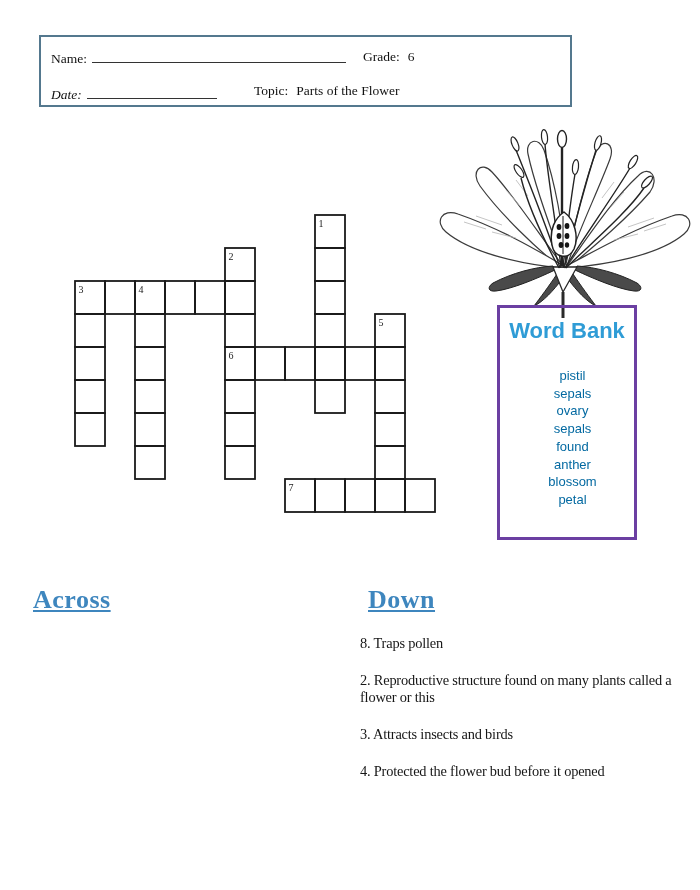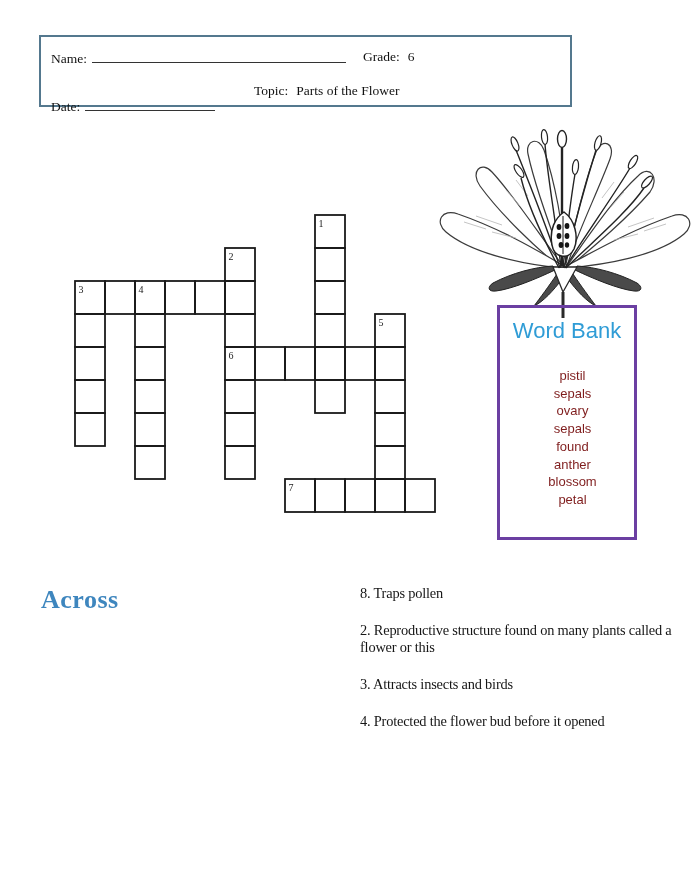--- a/index.html
+++ b/index.html
@@ -19,44 +19,44 @@
   .flower{position:absolute;left:428px;top:118px;width:274px;height:200px;z-index:1;}
 
   
   .cw{position:absolute;left:73px;top:213px;z-index:1;}
   .cw-cell-fill{fill:#ffffff;stroke:none;}
   .cw-cell{fill:none;stroke:#1a1a1a;stroke-width:1.8;}
   .cw-num{font-family:"Liberation Serif",serif;font-size:10px;fill:#222;}
 
   
   .word-bank{position:absolute;left:497px;top:305px;width:140px;height:235px;border:3px solid #6B3FA2;box-sizing:border-box;z-index:2;text-align:center;background:transparent;}
-  .wb-title{margin-top:10px;font-family:"Liberation Sans",sans-serif;font-weight:normal;font-size:22px;color:#2F9CD6;}
-  .wb-words{margin-top:23px;font-family:"Liberation Sans",sans-serif;font-size:13px;line-height:17.7px;color:#7f1d1d;padding-left:11px;}
+  .wb-title{margin-top:10px;font-family:"Liberation Sans",sans-serif;font-weight:bold;font-size:22px;color:#2F9CD6;}
+  .wb-words{margin-top:23px;font-family:"Liberation Sans",sans-serif;font-size:13px;line-height:17.7px;color:#0369a1;padding-left:11px;}
 
   
   .sec{position:absolute;top:585px;}
   .sec.across{left:25px;width:320px;}
   .sec.down{left:360px;width:330px;}
-  .sec-title{margin:0 0 20px 16px;font-family:"Liberation Serif",serif;font-weight:bold;font-size:26px;color:#3E86BE;letter-spacing:0.5px;}
+  .sec-title{margin:0 0 20px 8px;font-family:"Liberation Serif",serif;font-weight:bold;font-size:26px;color:#3E86BE;letter-spacing:0.5px;text-decoration:underline;}
   .clues{list-style:none;margin:0;padding:0;font-size:14.4px;letter-spacing:-0.2px;color:#161616;}
   .clues li{margin-bottom:20px;line-height:17px;}
 </style>
 </head>
 <body>
 
 <div class="page">
 
   <div class="header-box" style="border-color: rgb(84, 120, 142);">
     <span class="hrow" style="left:10px;top:12px;">
       <span>Name:</span><span class="blank blank-name"></span>
     </span>
     <span class="hrow" style="left:322px;top:12px;">
       <span>Grade:</span><span class="gap">6</span>
     </span>
-    <span class="hrow" style="left:10px;top:60px;">
+    <span class="hrow" style="left:10px;top:48px;font-style:italic;">
       <span>Date:</span><span class="blank blank-date"></span>
     </span>
     <span class="hrow" style="left:213px;top:46px;">
       <span>Topic:</span><span class="gap">Parts of the Flower</span>
     </span>
   </div>
 
   <svg class="flower" viewBox="0 0 274 200" xmlns="http://www.w3.org/2000/svg">
     <g fill="#ffffff" stroke="#3b3b3b" stroke-width="1.2" stroke-linejoin="round">
       <path d="M136,146 C120,104 106,64 100,36 C97,22 111,18 116,32 C127,64 135,108 138,146 Z"></path>
@@ -222,20 +222,21 @@
       <div>blossom</div>
       <div>petal</div>
     </div>
   </div>
 
   <div class="sec across">
     <h2 class="sec-title" style="color: rgb(62, 134, 190);">Across</h2>
   </div>
 
   <div class="sec down">
+    <h2 class="sec-title" style="color: rgb(62, 134, 190);">Down</h2>
     <ul class="clues">
       <li>8. Traps pollen</li>
       <li>2. Reproductive structure found on many plants called a flower or this</li>
       <li>3. Attracts insects and birds</li>
       <li>4. Protected the flower bud before it opened</li>
     </ul>
   </div>
 
 </div>
 

